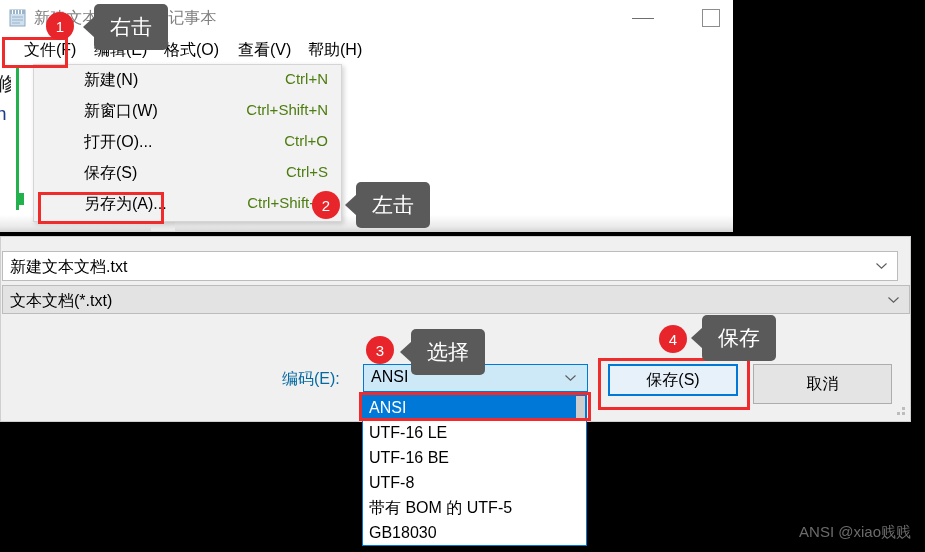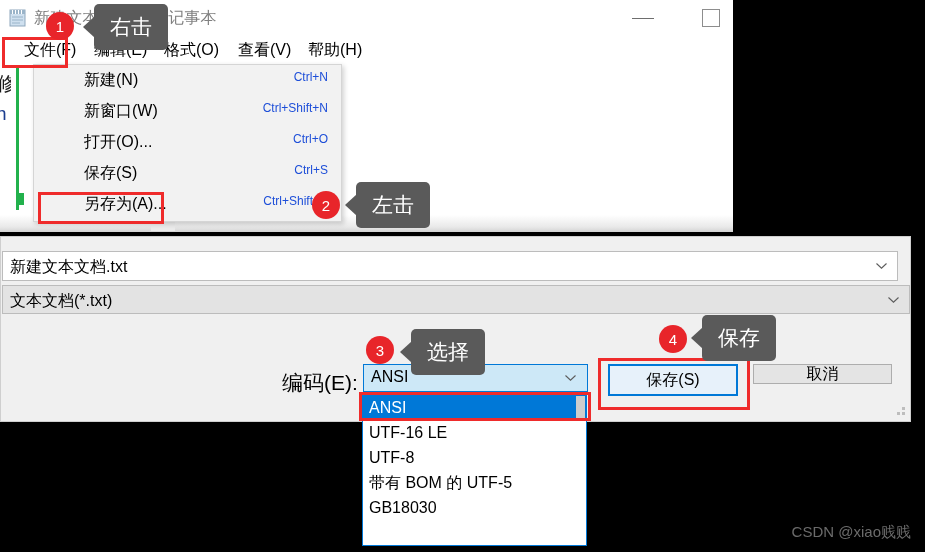--- a/index.html
+++ b/index.html
@@ -144,22 +144,22 @@
   .menu-label {
     position: absolute;
     left: 50px; top: 4px;
     font-size: 16px;
     color: #000000;
     white-space: nowrap;
   }
   .menu-accel {
     position: absolute;
     right: 13px; top: 4px;
-    font-size: 12px;
-    color: #1d4ed8;
+    font-size: 15px;
+    color: #4d7c0f;
     white-space: nowrap;
   }
 
   
   #save-dialog {
     position: absolute;
     left: 0px; top: 236px;
     width: 911px; height: 186px;
     background: #f0f0f0;
     border: 1px solid #cfcfcf;
@@ -199,22 +199,22 @@
   .combo-chevron {
     position: absolute;
     right: 10px; top: 11px;
     width: 11px; height: 6px;
   }
   .combo-chevron svg { display: block; }
 
   #encoding-label {
     position: absolute;
     left: 281px; top: 132px;
-    font-size: 21px;
-    color: #000000;
+    font-size: 16px;
+    color: #0369a1;
     white-space: nowrap;
   }
   #encoding-combo {
     position: absolute;
     left: 362px; top: 127px;
     width: 225px; height: 28px;
     background: #cde8f7;
     border: 1px solid #0078d7;
     box-sizing: border-box;
   }
@@ -235,21 +235,21 @@
     box-sizing: border-box;
     font-size: 16px;
     color: #000000;
     display: flex;
     align-items: center;
     justify-content: center;
   }
   #cancel-button {
     position: absolute;
     left: 752px; top: 127px;
-    width: 139px; height: 20px;
+    width: 139px; height: 40px;
     background: #e4e4e4;
     border: 1px solid #adadad;
     box-sizing: border-box;
     font-size: 16px;
     color: #000000;
     display: flex;
     align-items: center;
     justify-content: center;
   }
   #resize-grip {
@@ -472,20 +472,21 @@
     <div id="resize-grip">
       <span class="grip-dot" style="left:6px; top:0px;"></span>
       <span class="grip-dot" style="left:6px; top:5px;"></span>
       <span class="grip-dot" style="left:1px; top:5px;"></span>
     </div>
   </div>
 
   <div id="encoding-dropdown">
     <div class="dd-item selected">ANSI</div>
     <div class="dd-item">UTF-16 LE</div>
+    <div class="dd-item">UTF-16 BE</div>
     <div class="dd-item">UTF-8</div>
     <div class="dd-item">带有 BOM 的 UTF-5</div>
     <div class="dd-item">GB18030</div>
     <div id="dd-scroll-thumb"></div>
   </div>
 
   <div class="red-box" id="red-box-1"></div>
   <div class="red-box" id="red-box-2"></div>
   <div class="red-box" id="red-box-3"></div>
   <div class="red-box" id="red-box-4"></div>
@@ -493,14 +494,14 @@
   <div class="callout" id="callout-1">右击</div>
   <div class="callout" id="callout-2">左击</div>
   <div class="callout" id="callout-3">选择</div>
   <div class="callout" id="callout-4">保存</div>
 
   <div class="badge" id="badge-1">1</div>
   <div class="badge" id="badge-2">2</div>
   <div class="badge" id="badge-3">3</div>
   <div class="badge" id="badge-4">4</div>
 
-  <div id="watermark">CSDN @xiao贱贱</div>
+  <div id="watermark">ANSI @xiao贱贱</div>
 </div>
 
 </body></html>

